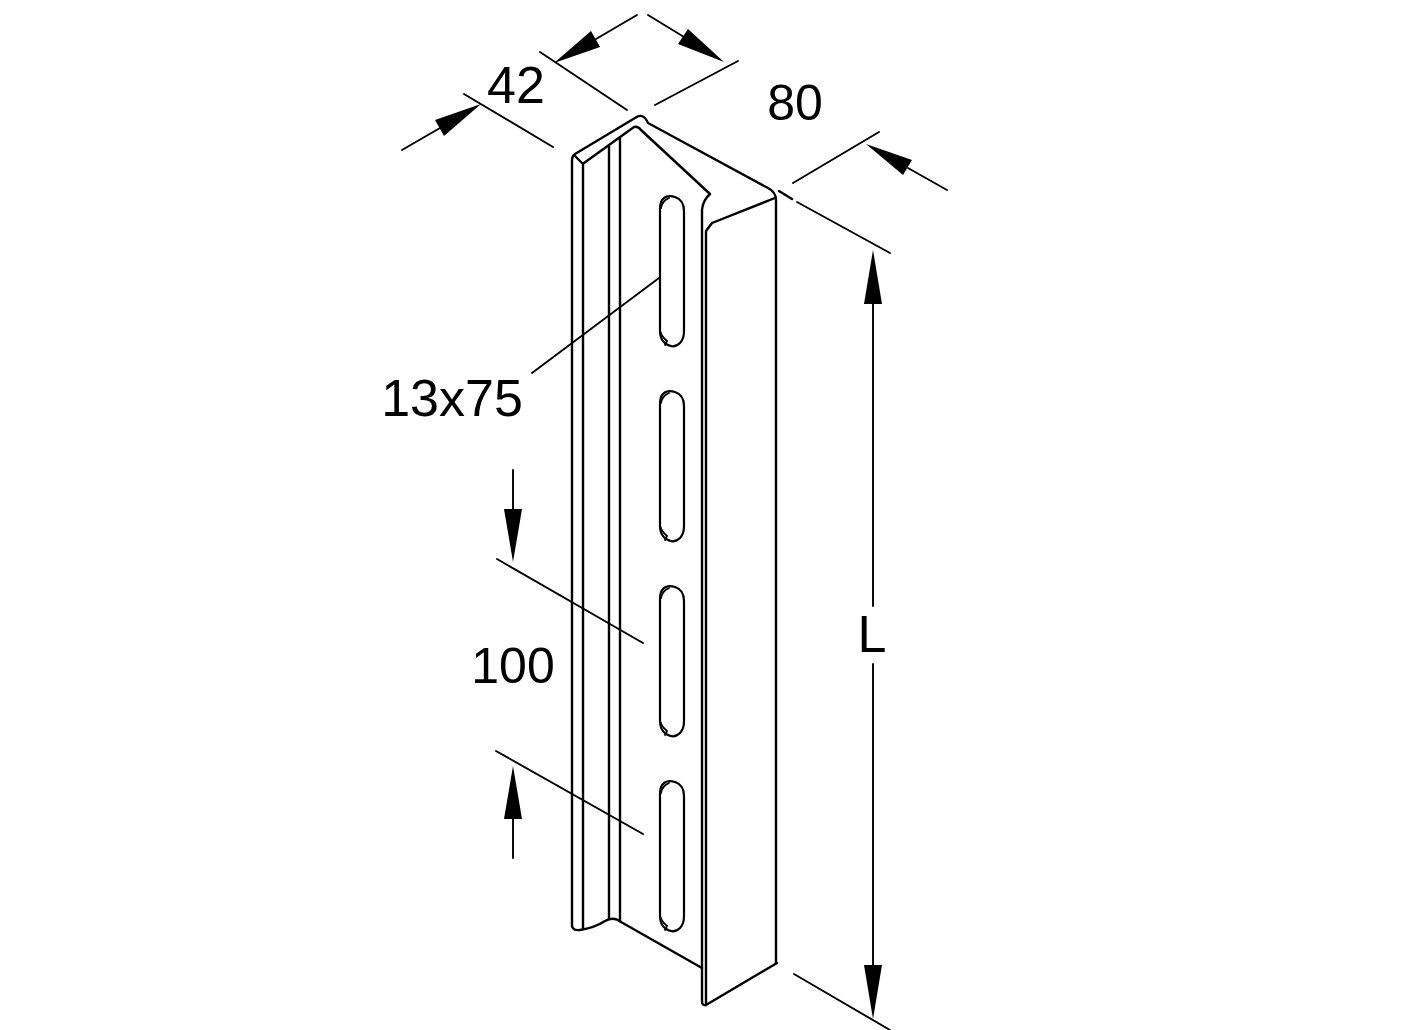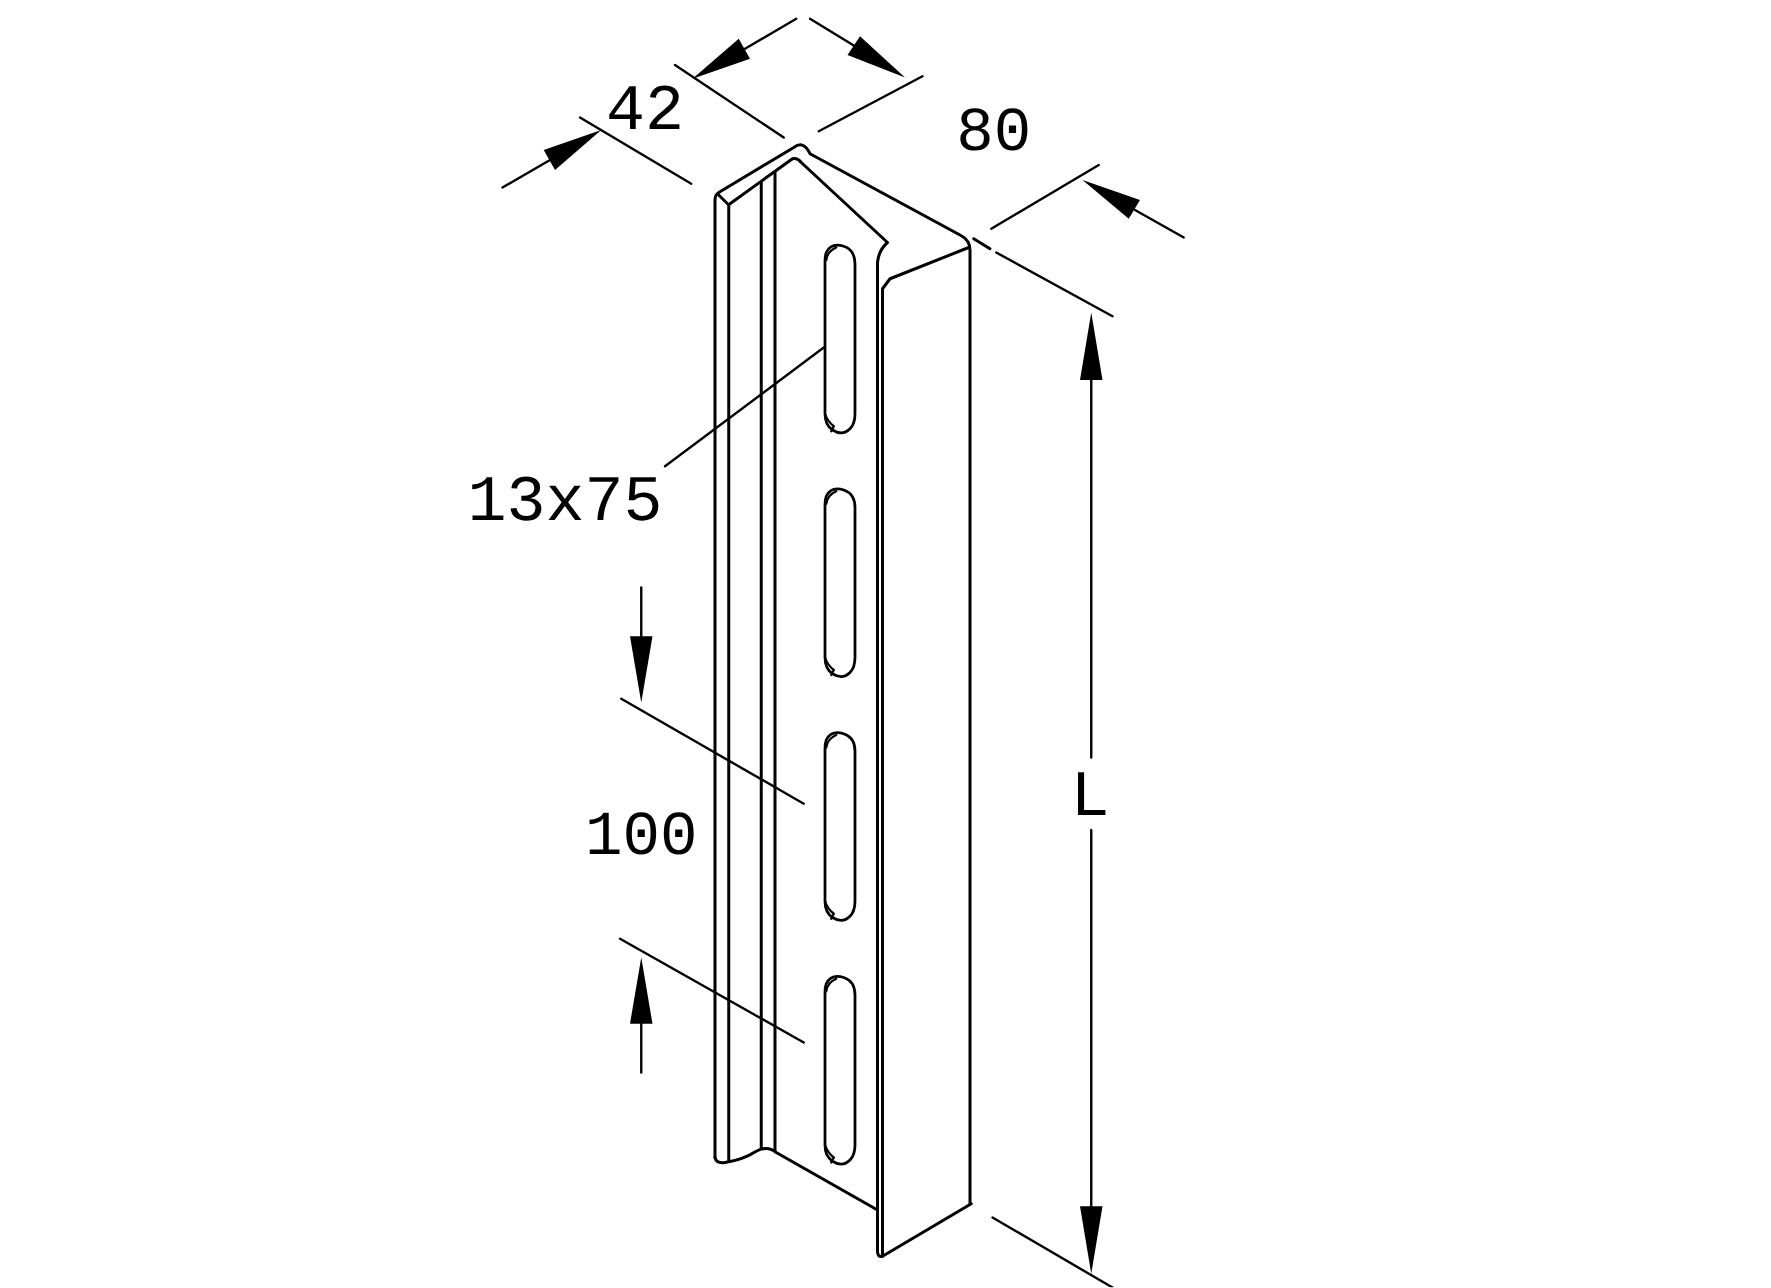--- a/index.html
+++ b/index.html
@@ -1,17 +1,17 @@
 <!DOCTYPE html>
 <html><head>
 <meta charset="utf-8">
 <style>
   html,body{margin:0;padding:0;background:#ffffff;}
   .stage{position:relative;width:1417px;height:1030px;background:#ffffff;overflow:hidden;
-         font-family:Liberation Mono, monospace;}
+         font-family:Liberation Sans, sans-serif;}
   svg{position:absolute;left:0;top:0;}
   .profile-stroke{fill:none;stroke:#000;stroke-width:2.4;stroke-linecap:round;stroke-linejoin:round;}
   .slot-stroke{fill:#fff;stroke:#000;stroke-width:2.2;stroke-linejoin:round;}
   .slot-detail{fill:none;stroke:#000;stroke-width:1.8;stroke-linecap:round;}
   .dim-line{fill:none;stroke:#000;stroke-width:1.9;stroke-linecap:round;}
   .dim-head{fill:#000;stroke:none;}
   .dim-text{fill:#000;}
 </style>
 </head>
 <body>

